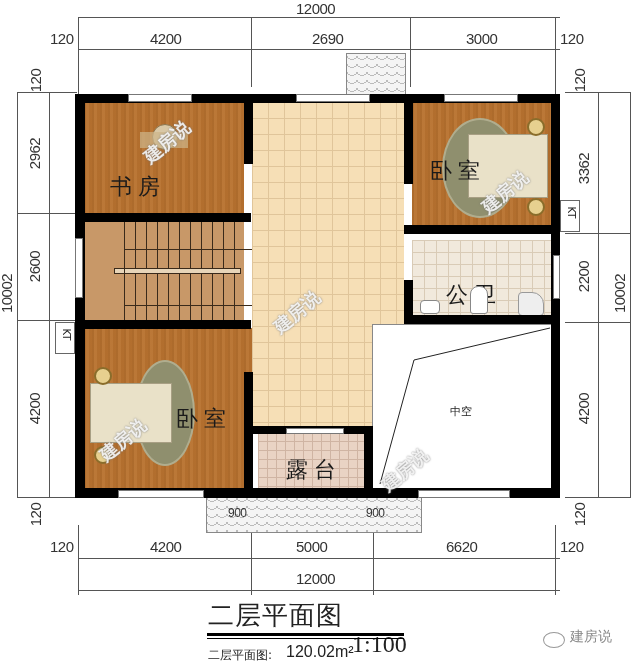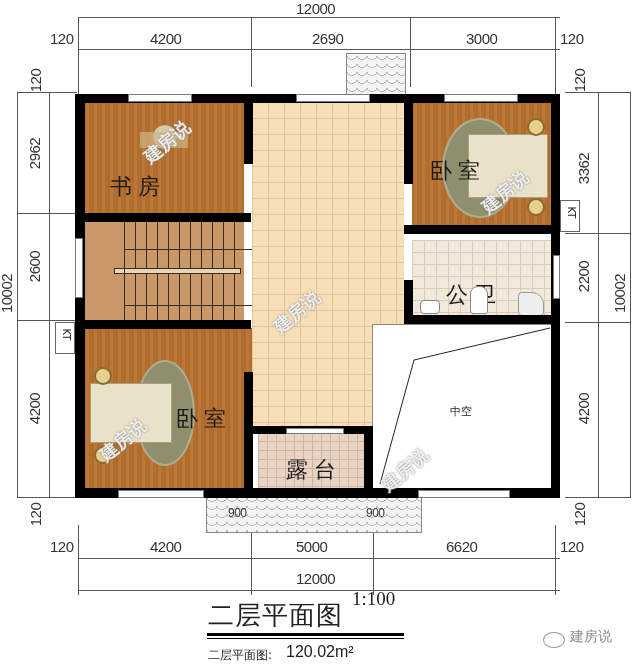--- a/index.html
+++ b/index.html
@@ -161,20 +161,20 @@
   <div class="dim" style="left:366px;top:506px;font-size:12px;">900</div>
 
   <div class="watermark" style="left:140px;top:130px;">建房说</div>
   <div class="watermark" style="left:478px;top:180px;">建房说</div>
   <div class="watermark" style="left:270px;top:300px;">建房说</div>
   <div class="watermark" style="left:96px;top:428px;">建房说</div>
   <div class="watermark" style="left:378px;top:458px;">建房说</div>
 </div>
 
 <div class="abs" style="left:208px;top:598px;font-family:'DejaVu Serif','Liberation Serif',serif;font-size:26px;letter-spacing:1px;">二层平面图</div>
-<div class="abs" style="left:352px;top:588px;font-family:'Liberation Serif','DejaVu Serif',serif;font-size:19px;">1:100</div>
+<div class="abs" style="left:352px;top:631px;font-family:'Liberation Serif','DejaVu Serif',serif;font-size:24px;">1:100</div>
 <div class="abs" style="left:207px;top:633px;width:197px;height:3px;background:#000;"></div>
 <div class="abs" style="left:207px;top:638px;width:197px;height:1px;background:#000;"></div>
 <div class="abs" style="left:208px;top:647px;font-size:12px;">二层平面图:</div>
 <div class="abs" style="left:286px;top:643px;font-family:'Liberation Sans',sans-serif;font-size:16px;">120.02m²</div>
 
 <div class="abs" style="left:543px;top:632px;width:20px;height:14px;border:1px solid #999;border-radius:50%;"></div>
 <div class="abs" style="left:570px;top:628px;font-size:14px;color:#888;">建房说</div>
 
 </body></html>

